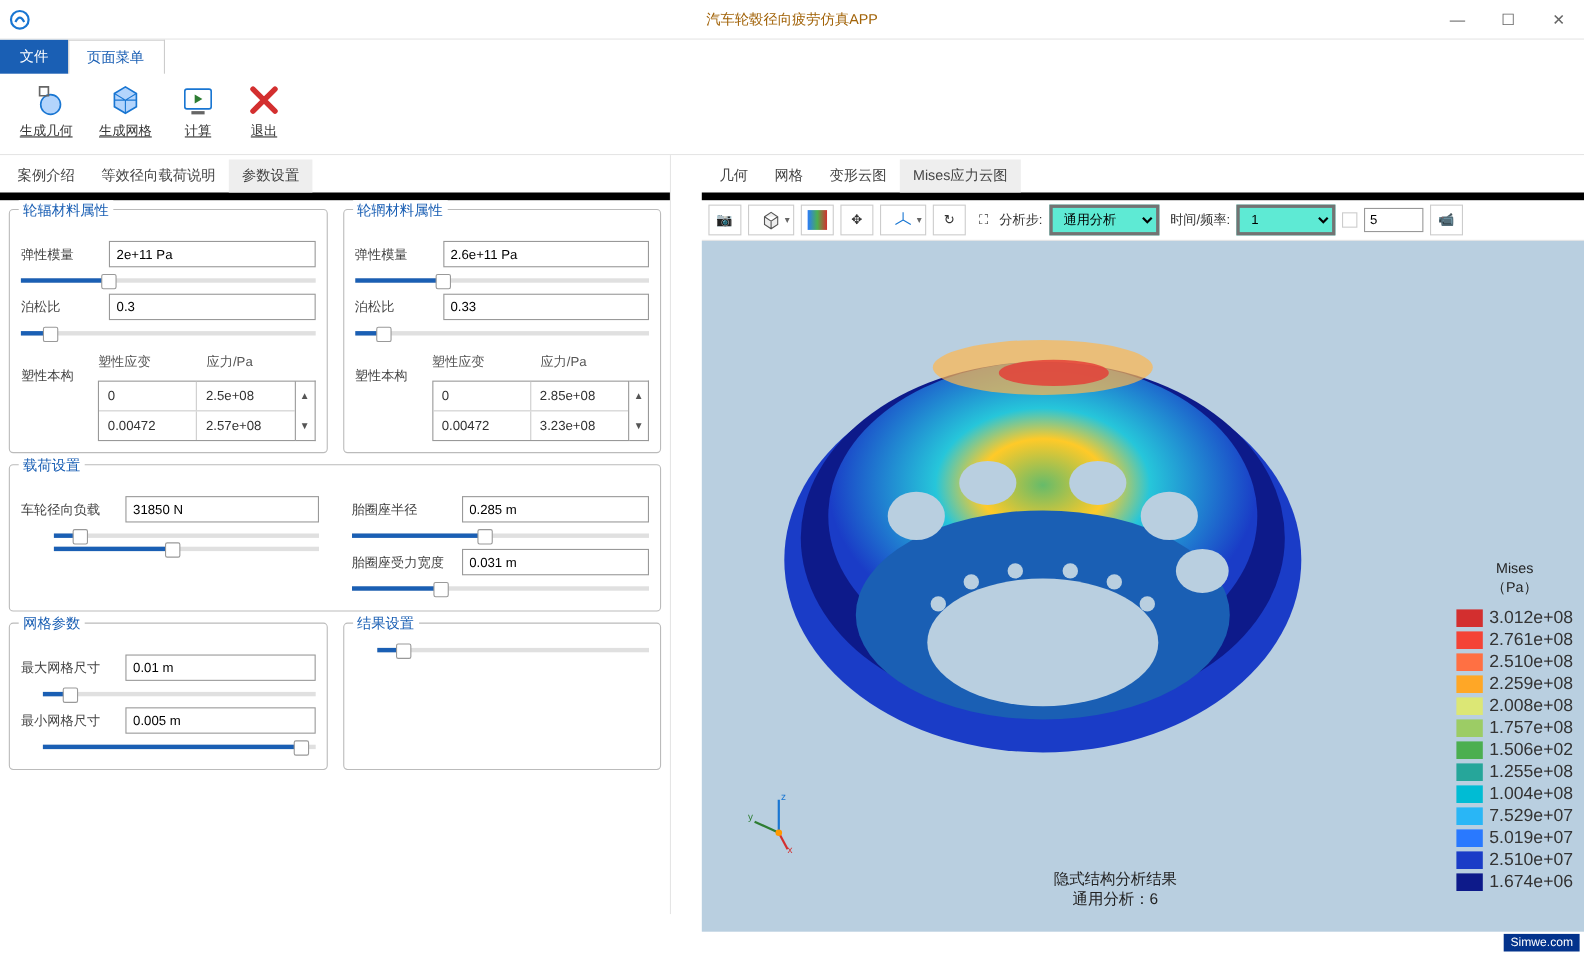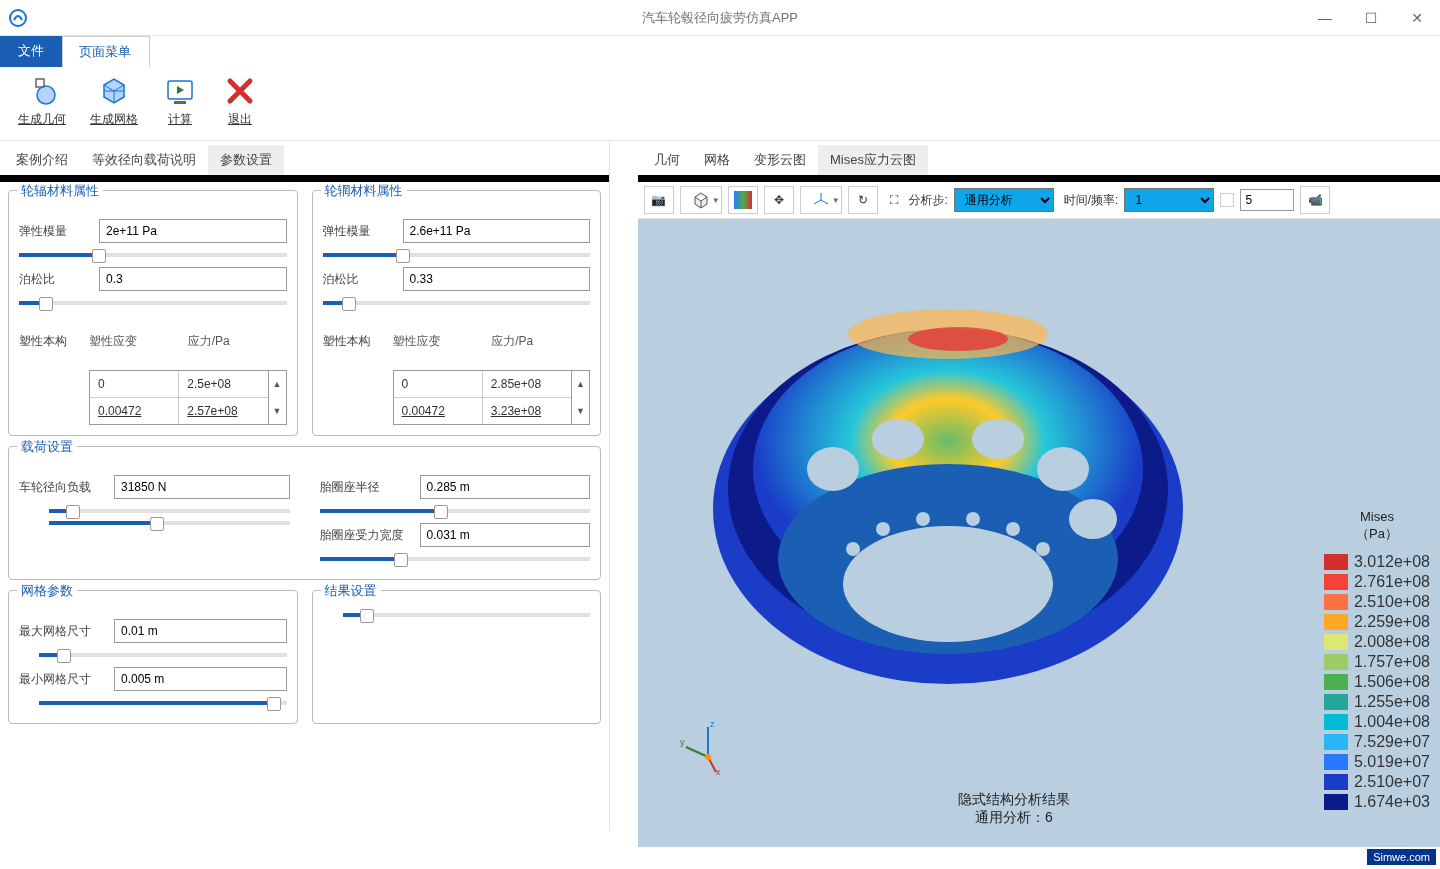--- a/index.html
+++ b/index.html
@@ -1,21 +1,21 @@
 <!DOCTYPE html>
 <html><head>
 <meta charset="utf-8">
 <style>
 * { box-sizing: border-box; margin: 0; padding: 0; font-family: "Microsoft YaHei", sans-serif; }
 body { background: #fff; font-size: 12px; color: #333; width: 1440px; height: 869px; overflow: hidden; position: relative; }
 
 
 .titlebar { height: 36px; display: flex; align-items: center; position: relative; border-bottom: 1px solid #e5e5e5; }
 .titlebar .logo { width: 36px; height: 36px; display: flex; align-items: center; justify-content: center; color: #1976d2; font-size: 18px; }
-.titlebar .title { position: absolute; left: 50%; transform: translateX(-50%); font-size: 13px; color: #737373; }
+.titlebar .title { position: absolute; left: 50%; transform: translateX(-50%); font-size: 13px; color: #a16207; }
 .titlebar .winbtns { position: absolute; right: 0; display: flex; }
 .titlebar .winbtn { width: 46px; height: 36px; display: flex; align-items: center; justify-content: center; color: #666; font-size: 14px; }
 
 
 .menutabs { display: flex; }
 .menutab { padding: 6px 18px; font-size: 13px; cursor: pointer; }
 .menutab.file { background: #1a5fb4; color: #fff; }
 .menutab.active { background: #fff; border: 1px solid #ccc; border-bottom: none; color: #1a5fb4; padding-left: 16px; }
 
 
@@ -44,40 +44,40 @@
 .field label { width: 80px; font-size: 12px; color: #444; }
 .field input { flex: 1; border: 1px solid #999; padding: 4px 6px; font-size: 12px; }
 .slider { height: 4px; background: #e0e0e0; position: relative; margin: 4px 0 8px 0; }
 .slider::before { content: ''; position: absolute; left: 0; right: 75%; top: 0; bottom: 0; background: #1a5fb4; }
 .slider::after { content: ''; position: absolute; top: -4px; left: 25%; width: 12px; height: 12px; background: #fff; border: 1px solid #999; border-radius: 2px; transform: translateX(-50%); }
 .slider.p30::before { right: 70%; } .slider.p30::after { left: 30%; }
 .slider.p10::before { right: 90%; } .slider.p10::after { left: 10%; }
 .slider.p45::before { right: 55%; } .slider.p45::after { left: 45%; }
 .slider.p95::before { right: 5%; } .slider.p95::after { left: 95%; }
 
-.col3 { display: flex; gap: 0; margin: 20px 0; }
+.col3 { display: flex; gap: 0; margin: 8px 0; }
 .col3 span { flex: 1; font-size: 12px; color: #555; text-align: left; }
 .mini-table { border: 1px solid #999; }
 .mini-table .row { display: flex; border-bottom: 1px solid #ccc; }
-.mini-table .row:last-child { border-bottom: none; text-decoration: underline; }
+.mini-table .row:last-child { border-bottom: none; }
 .mini-table .cell { flex: 1; padding: 6px 8px; border-right: 1px solid #ccc; font-size: 12px; }
 .mini-table .cell:last-child { border-right: none; }
 .plastic { display: flex; align-items: flex-start; gap: 10px; }
 .plastic > label { width: 60px; padding-top: 20px; font-size: 12px; color: #444; }
 .plastic-body { flex: 1; }
 .scroll-ind { width: 18px; border: 1px solid #999; border-left: none; display: flex; flex-direction: column; }
 .scroll-btn { flex: 1; display: flex; align-items: center; justify-content: center; font-size: 9px; color: #555; }
 
 
 .viewer-toolbar { display: flex; align-items: center; gap: 6px; padding: 4px 6px; border-bottom: 1px solid #e5e5e5; }
 .vtbtn { width: 30px; height: 28px; border: 1px solid #ccc; display: flex; align-items: center; justify-content: center; background: #fff; }
 .vtbtn.dd { width: 42px; position: relative; }
 .vtbtn.dd::after { content: '▾'; position: absolute; right: 3px; font-size: 9px; color: #666; }
 .vtlabel { font-size: 12px; color: #333; margin-left: 4px; }
-.vtselect { border: 1px solid #737373; padding: 3px 6px; font-size: 12px; background: #0ea5e9; min-width: 100px; }
+.vtselect { border: 3px solid #737373; padding: 3px 6px; font-size: 12px; background: #5eead4; min-width: 100px; }
 .vtspin { border: 1px solid #999; padding: 3px 4px; width: 54px; font-size: 12px; background: #fff; }
 
 .viewer { height: 628px; background: #b9cfe0; position: relative; overflow: hidden; }
 .wheel-placeholder { position: absolute; left: 60px; top: 30px; width: 500px; height: 500px; }
 .analysis-text { position: absolute; bottom: 20px; left: 320px; text-align: center; font-size: 14px; color: #222; }
 .axis-triad { position: absolute; bottom: 70px; left: 40px; width: 60px; height: 60px; }
 
 .legend { position: absolute; right: 10px; top: 290px; }
 .legend-title { font-size: 13px; color: #222; text-align: center; line-height: 1.3; margin-bottom: 10px; }
 .legend-row { display: flex; align-items: center; margin-bottom: 2px; }
@@ -407,21 +407,21 @@
             <div class="legend-row">
               <div class="legend-color" style="background: rgb(220, 231, 117);"></div>
               <div class="legend-label">2.008e+08</div>
             </div>
             <div class="legend-row">
               <div class="legend-color" style="background: rgb(156, 204, 101);"></div>
               <div class="legend-label">1.757e+08</div>
             </div>
             <div class="legend-row">
               <div class="legend-color" style="background: rgb(76, 175, 80);"></div>
-              <div class="legend-label">1.506e+08</div>
+              <div class="legend-label">1.506e+02</div>
             </div>
             <div class="legend-row">
               <div class="legend-color" style="background: rgb(38, 166, 154);"></div>
               <div class="legend-label">1.255e+08</div>
             </div>
             <div class="legend-row">
               <div class="legend-color" style="background: rgb(0, 188, 212);"></div>
               <div class="legend-label">1.004e+08</div>
             </div>
             <div class="legend-row">
@@ -431,21 +431,21 @@
             <div class="legend-row">
               <div class="legend-color" style="background: rgb(41, 121, 255);"></div>
               <div class="legend-label">5.019e+07</div>
             </div>
             <div class="legend-row">
               <div class="legend-color" style="background: rgb(26, 60, 199);"></div>
               <div class="legend-label">2.510e+07</div>
             </div>
             <div class="legend-row">
               <div class="legend-color" style="background: rgb(13, 26, 138);"></div>
-              <div class="legend-label">1.674e+03</div>
+              <div class="legend-label">1.674e+06</div>
             </div>
           </div>
       </div>
     </div>
   </div>
 </div>
 
 <div class="watermark">Simwe.com</div>
 
 </body></html>

